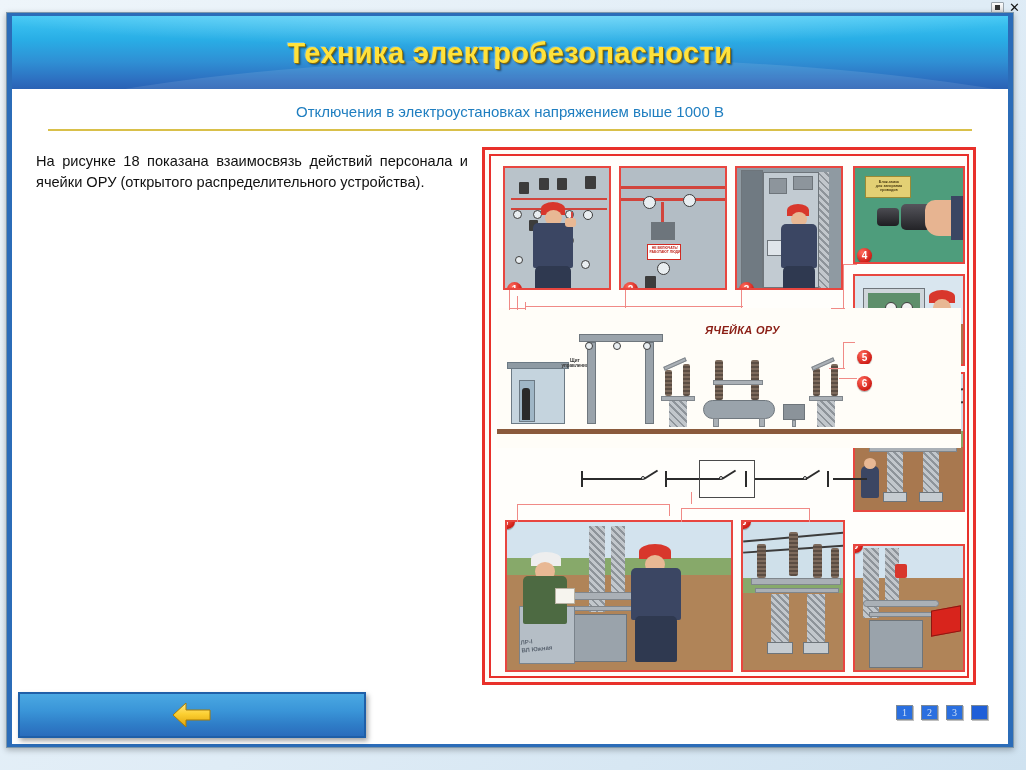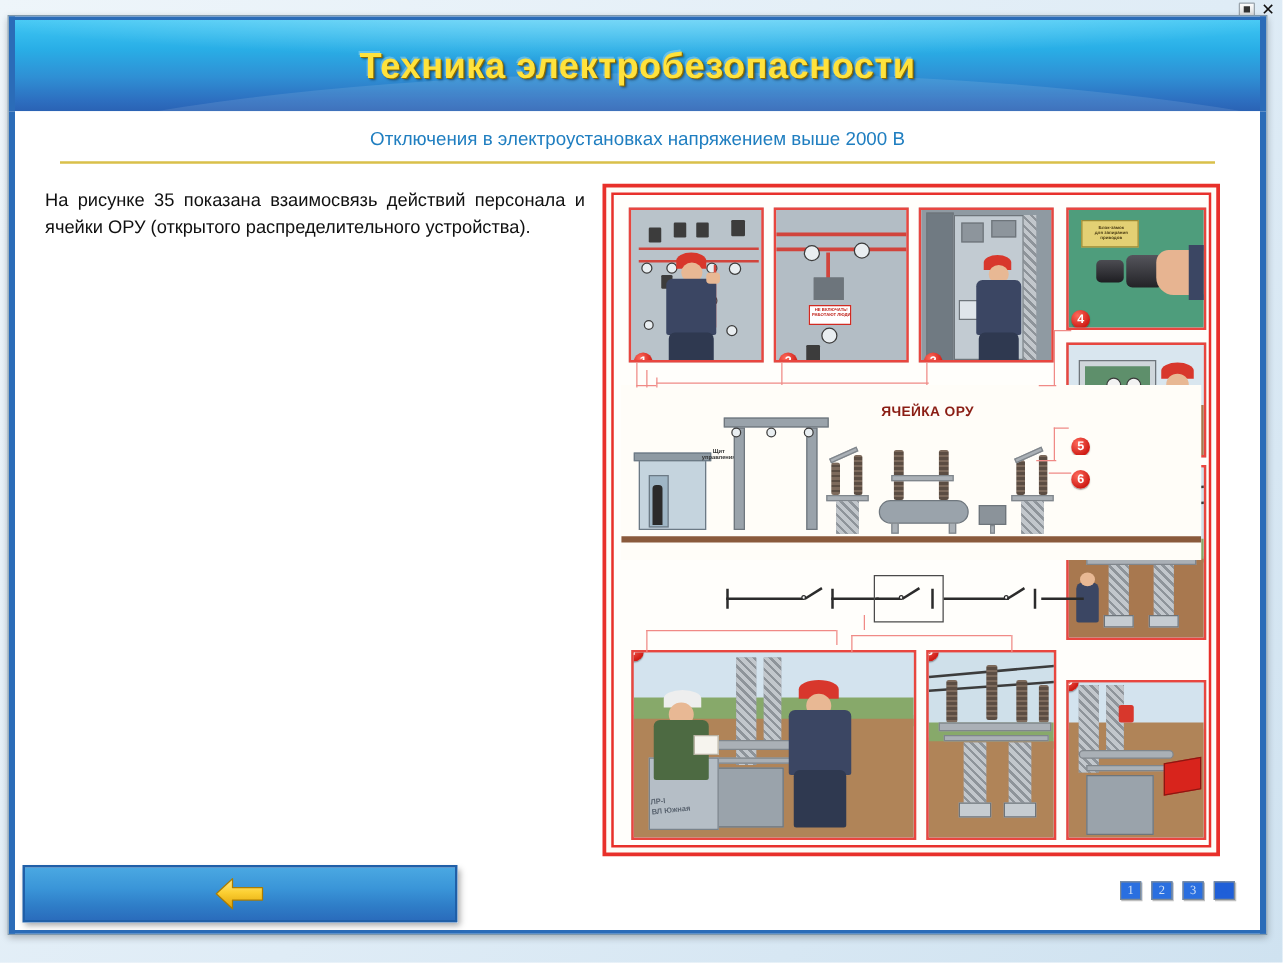--- a/index.html
+++ b/index.html
@@ -257,20 +257,21 @@
     overflow: hidden;
   }
   #scene-label {
     position: absolute;
     left: 208px; top: 16px;
     font-size: 11px;
     font-weight: bold;
     color: #8a1d14;
     letter-spacing: .3px;
     white-space: nowrap;
+    font-style: italic;
   }
   #shield-label {
     position: absolute;
     left: 60px; top: 50px;
     font-size: 4.6px;
     font-weight: bold;
     color: #333;
     text-align: center;
     line-height: 1.15;
     width: 36px;
@@ -385,28 +386,28 @@
 
   <div id="appwin">
 
     <div id="banner">
       <div id="banner-title">Техника электробезопасности</div>
     </div>
 
     <div id="sheet">
 
       <div id="subtitle-wrap">
-        <div id="subtitle">Отключения в электроустановках напряжением выше 2000 В</div>
+        <div id="subtitle">Отключения в электроустановках напряжением выше 1000 В</div>
         <div id="subrule"></div>
       </div>
 
       <div id="body-cols">
 
         <div id="left-col">
-          <p id="paragraph">На рисунке 35 показана взаимосвязь действий персонала и ячейки ОРУ (открытого распределительного устройства).</p>
+          <p id="paragraph">На рисунке 18 показана взаимосвязь действий персонала и ячейки ОРУ (открытого распределительного устройства).</p>
         </div>
 
         <div id="right-col">
           <div id="poster">
             <div id="poster-inner">
 
               <div class="panel" style="left:12px; top:10px; width:108px; height:124px;">
                 <div class="wallbg"></div>
                 <div class="symbol" style="left:14px;top:14px;width:10px;height:12px;"></div>
                 <div class="symbol" style="left:34px;top:10px;width:10px;height:12px;"></div>

